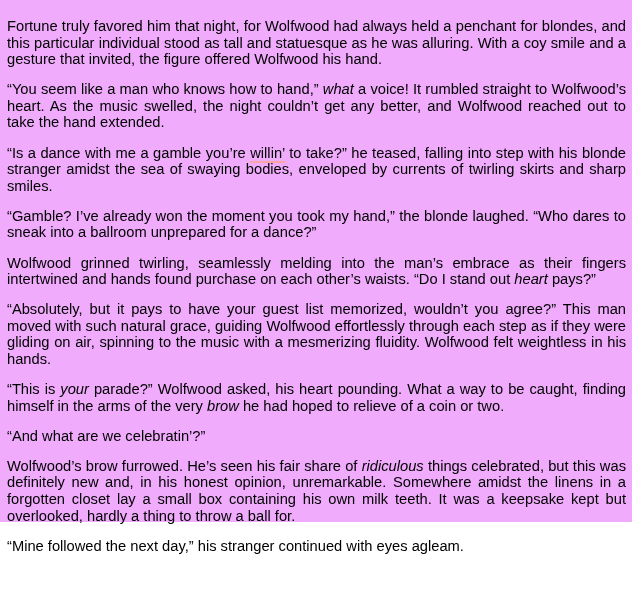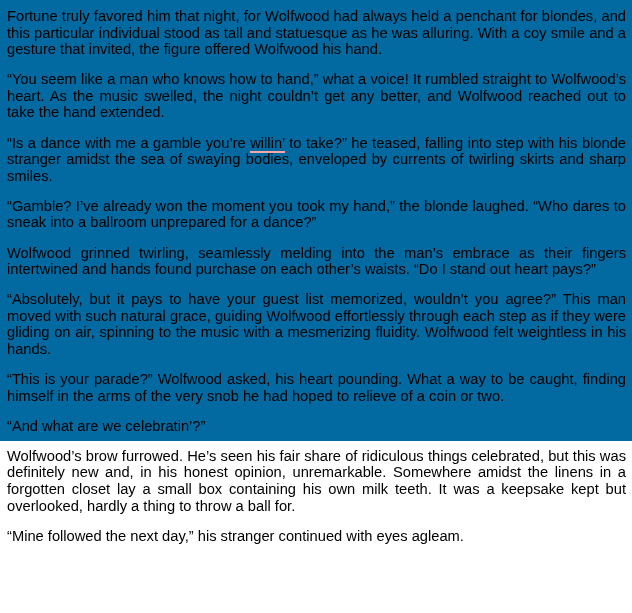--- a/index.html
+++ b/index.html
@@ -9,50 +9,51 @@
   }
   body {
     width: 632px;
     height: 613px;
     overflow: hidden;
     font-family: "Liberation Sans", sans-serif;
   }
   .doc-page {
     box-sizing: border-box;
     width: 632px;
-    height: 441px;
-    padding: 8px 6px 0 7px;
-    background: #0369a1;
+    height: 522px;
+    padding: 18px 6px 0 7px;
+    background: #f0abfc;
   }
   .doc-body {
     font-size: 14.7px;
     line-height: 16.6px;
     color: #000000;
     text-align: justify;
   }
   .doc-body p {
     margin: 0 0 13.5px 0;
     padding: 0;
   }
   .italic {
+    font-style: italic;
   }
   .misspelled {
     border-bottom: 2px solid #fca5a5;
     padding-bottom: 0.5px;
   }
 </style>
 </head>
 <body>
 
 <div class="doc-page">
   <div class="doc-body">
       <p><span>Fortune truly favored him that night, for Wolfwood had always held a penchant for blondes, and this particular individual stood as tall and statuesque as he was alluring. With a coy smile and a gesture that invited, the figure offered Wolfwood his hand.</span></p>
       <p><span>“You seem like a man who knows how to hand,” </span><span class="italic">what</span><span> a voice! It rumbled straight to Wolfwood’s heart. As the music swelled, the night couldn’t get any better, and Wolfwood reached out to take the hand extended.</span></p>
       <p><span>“Is a dance with me a gamble you’re </span><span class="misspelled">willin’</span><span> to take?” he teased, falling into step with his blonde stranger amidst the sea of swaying bodies, enveloped by currents of twirling skirts and sharp smiles.</span></p>
       <p><span>“Gamble? I’ve already won the moment you took my hand,” the blonde laughed. “Who dares to sneak into a ballroom unprepared for a dance?”</span></p>
       <p><span>Wolfwood grinned twirling, seamlessly melding into the man’s embrace as their fingers intertwined and hands found purchase on each other’s waists. “Do I stand out </span><span class="italic">heart</span><span> pays?”</span></p>
       <p><span>“Absolutely, but it pays to have your guest list memorized, wouldn’t you agree?” This man moved with such natural grace, guiding Wolfwood effortlessly through each step as if they were gliding on air, spinning to the music with a mesmerizing fluidity. Wolfwood felt weightless in his hands.</span></p>
-      <p><span>“This is </span><span class="italic">your</span><span> parade?” Wolfwood asked, his heart pounding. What a way to be caught, finding himself in the arms of the very </span><span class="italic">snob</span><span> he had hoped to relieve of a coin or two.</span></p>
+      <p><span>“This is </span><span class="italic">your</span><span> parade?” Wolfwood asked, his heart pounding. What a way to be caught, finding himself in the arms of the very </span><span class="italic">brow</span><span> he had hoped to relieve of a coin or two.</span></p>
       <p><span>“And what are we celebratin’?”</span></p>
       <p><span>Wolfwood’s brow furrowed. He’s seen his fair share of </span><span class="italic">ridiculous</span><span> things celebrated, but this was definitely new and, in his honest opinion, unremarkable. Somewhere amidst the linens in a forgotten closet lay a small box containing his own milk teeth. It was a keepsake kept but overlooked, hardly a thing to throw a ball for.</span></p>
       <p><span>“Mine followed the next day,” his stranger continued with eyes agleam.</span></p>
     </div>
 </div>
 
 </body></html>

